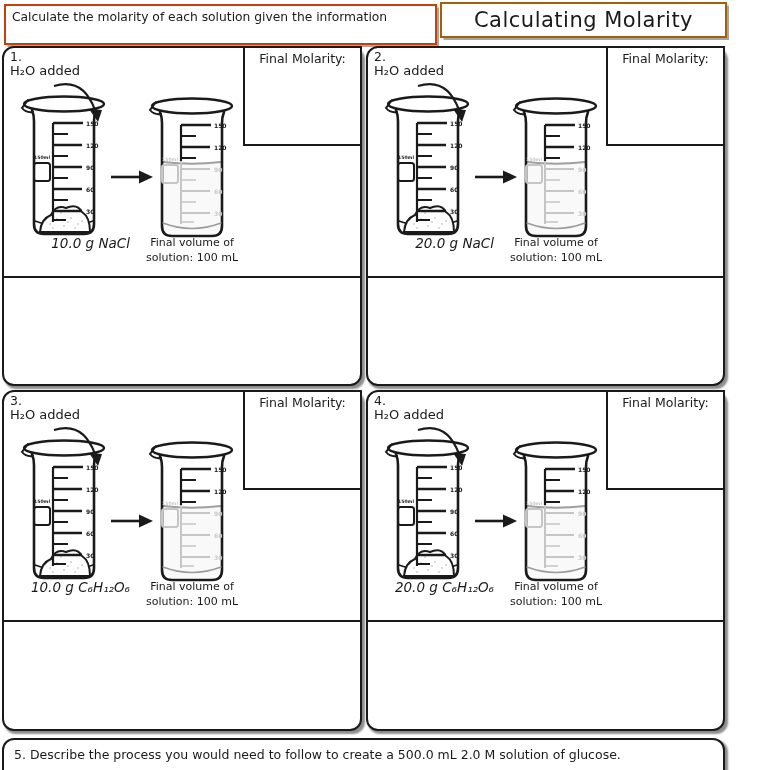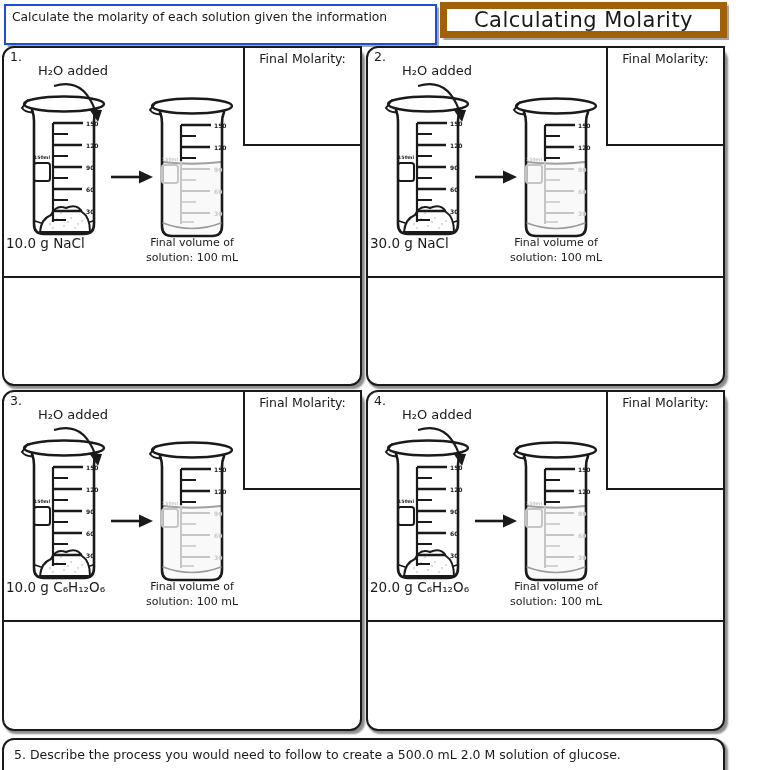--- a/index.html
+++ b/index.html
@@ -3,48 +3,48 @@
 <meta charset="utf-8">
 <style>
   * { margin:0; padding:0; box-sizing:border-box; }
   html,body { background:#fff; }
   .page {
     position:relative; width:759px; height:770px; overflow:hidden;
     background:#fff; font-family:"DejaVu Sans", sans-serif; color:#1a1a1a;
   }
   .instructions-box {
     position:absolute; left:4px; top:4px; width:433px; height:41px;
-    border:2px solid #1d4ed8; background:#fff;
+    border:2px solid #c2410c; background:#fff;
     box-shadow:1.5px 1.5px 1px rgba(0,0,0,0.35);
     padding:3px 6px; font-size:12.3px; line-height:1.38; white-space:nowrap;
   }
   .title-box {
     position:absolute; left:440px; top:2px; width:287px; height:36px;
-    border:7px solid #a16207; background:#fff;
+    border:2px solid #a16207; background:#fff;
     box-shadow:1.5px 1.5px 1px rgba(0,0,0,0.35);
     display:flex; align-items:center; justify-content:center;
     font-size:21px; letter-spacing:0.5px;
   }
   .panel {
     position:absolute; border:2px solid #1a1a1a; border-radius:12px;
     background:#fff; box-shadow:2.5px 2.5px 2px rgba(0,0,0,0.45);
   }
   .p1 { left:2px;   top:46px;  width:360px; height:340px; }
   .p2 { left:366px; top:46px;  width:359px; height:340px; }
   .p3 { left:2px;   top:390px; width:360px; height:341px; }
   .p4 { left:366px; top:390px; width:359px; height:341px; }
   .pnum  { position:absolute; left:6px; top:1px;  font-size:12.5px; }
-  .h2o   { position:absolute; left:6px; top:15px; font-size:13px;margin-left:28px; }
+  .h2o   { position:absolute; left:6px; top:15px; font-size:13px; }
   .curve-arrow { position:absolute; left:48px; top:32px; }
   .beaker-dry  { position:absolute; left:16px;  top:45px; }
   .beaker-wet  { position:absolute; left:144px; top:47px; }
   .rarrow { position:absolute; left:106px; top:121px; }
   .solute {
     position:absolute; left:2px; top:187px; width:124px;
-    text-align:left; font-size:13.5px;
+    text-align:right; font-size:13.5px;font-style:italic;
   }
   .finalvol {
     position:absolute; left:121px; top:187px; width:134px;
     text-align:center; font-size:11px; line-height:1.4;
   }
   .fmbox {
     position:absolute; top:-2px; right:-2px; width:119px; height:100px;
     border:2px solid #1a1a1a; background:#fff; text-align:center;
     padding-top:3px; font-size:12.5px;
   }
@@ -189,21 +189,21 @@
       </svg>
     <svg class="curve-arrow" width="52" height="46">
         <use href="#pour-arrow" xlink:href="#pour-arrow"></use>
       </svg>
     <svg class="rarrow" width="44" height="16">
         <use href="#right-arrow" xlink:href="#right-arrow"></use>
       </svg>
     <svg class="beaker-wet" width="88" height="148">
         <use href="#beaker-wet" xlink:href="#beaker-wet"></use>
       </svg>
-    <div class="solute">30.0 g NaCl</div>
+    <div class="solute">20.0 g NaCl</div>
     <div class="finalvol">
       <div>Final volume of</div>
       <div>solution: 100 mL</div>
     </div>
     <div class="fmbox">
       <div>Final Molarity:</div>
     </div>
     <div class="divider"></div>
     <div class="workarea"></div>
   </div>

